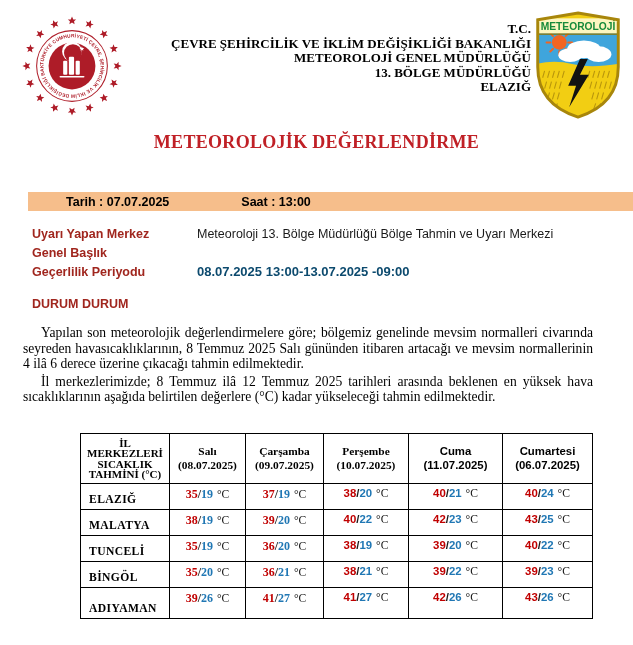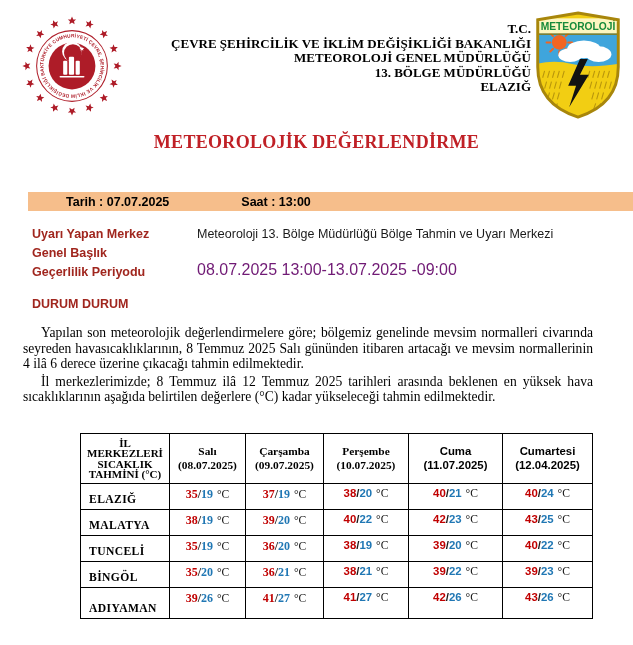--- a/index.html
+++ b/index.html
@@ -24,21 +24,21 @@
            font-weight:bold;font-size:12.5px;}
   .datebar .d{margin-left:38px;}
   .datebar .t{margin-left:72px;}
 
   
   .info{position:absolute;top:222px;left:32px;right:16px;font-size:12.5px;}
   .irow{display:flex;align-items:flex-end;height:19px;}
   .ilabel{width:165px;flex:none;font-weight:bold;color:var(--label-maroon,#A0261E);}
   .ival-plain{font-weight:normal;color:#1a1a1a;}
   .ival-alert{font-weight:bold;font-size:13.5px;color:var(--alert-red,#E3261F);}
-  .ival-bold{font-weight:normal;font-size:16px;color:#701a75;}
+  .ival-bold{font-weight:bold;font-size:13px;color:#0c4a6e;}
 
   .section-heading{position:absolute;top:297px;left:32px;font-weight:bold;font-size:12.5px;
                    color:var(--label-maroon,#A0261E);}
 
   
   .paras{position:absolute;top:325px;left:23px;width:570px;
          font-family:"Liberation Serif",serif;font-size:13.6px;line-height:15.6px;
          text-align:justify;}
   .paras p{margin:0;text-indent:18px;}
   .paras p + p{margin-top:2px;}
@@ -217,21 +217,21 @@
         <th class="day f-serif">
           <div>Perşembe</div>
           <div>(10.07.2025)</div>
         </th>
         <th class="day f-sans">
           <div>Cuma</div>
           <div>(11.07.2025)</div>
         </th>
         <th class="day f-sans">
           <div>Cumartesi</div>
-          <div>(12.04.2025)</div>
+          <div>(06.07.2025)</div>
         </th>
       </tr>
     </thead>
     <tbody>
       <tr>
         <td class="city">ELAZIĞ</td>
         <td class="temp f-serif"><span class="max">35</span><span class="sep">/</span><span class="min">19</span><span class="unit">°C</span></td>
         <td class="temp f-serif"><span class="max">37</span><span class="sep">/</span><span class="min">19</span><span class="unit">°C</span></td>
         <td class="temp f-sans"><span class="max">38</span><span class="sep">/</span><span class="min">20</span><span class="unit">°C</span></td>
         <td class="temp f-sans"><span class="max">40</span><span class="sep">/</span><span class="min">21</span><span class="unit">°C</span></td>

